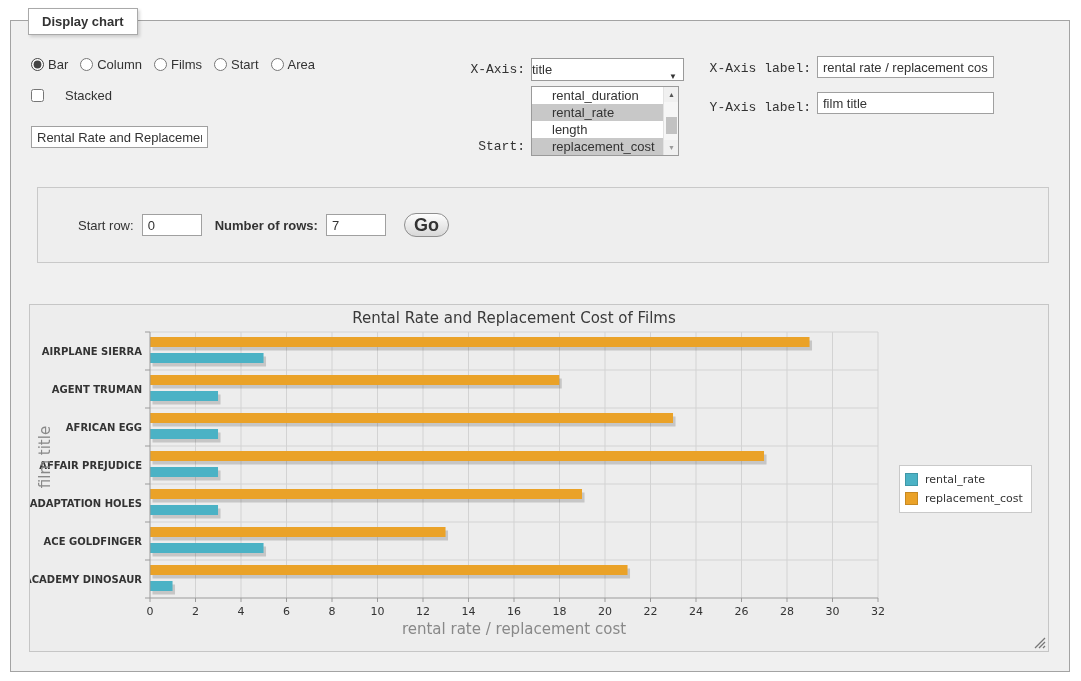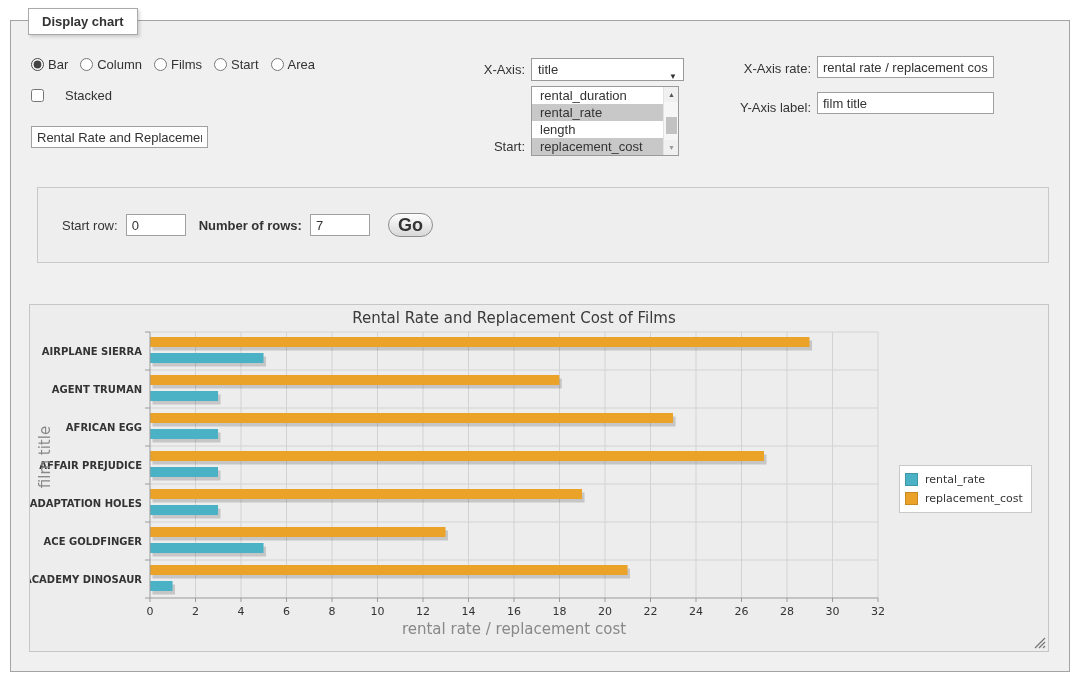--- a/index.html
+++ b/index.html
@@ -21,47 +21,47 @@
   .radio-row .opt { display:flex; align-items:center; gap:4px; margin-right:8px;justify-content:center; }
   .check-row { position:absolute; left:20px; top:67px; display:flex; align-items:center; gap:21px; }
   input[type=radio], input[type=checkbox] { width:13px; height:13px; accent-color:#444; }
 
   input[type=text] {
     border:1px solid #a0a0a0; background:#fff; color:#333; font-family:"Liberation Sans",sans-serif;
     font-size:13px; padding:2px 5px; height:22px;
   }
   .title-input { position:absolute; left:20px; top:105px; width:177px; }
 
-  .form-label { position:absolute; text-align:right; font-size:13px; color:#333; }
+  .form-label { position:absolute; text-align:right; font-size:13px; color:#333;font-family:Liberation Mono, monospace; }
 
   .fake-select {
     position:absolute; left:520px; top:37px; width:153px; height:23px; background:#fff;
-    border:1px solid #9a9a9a; line-height:21px; padding-left:6px; cursor:default;
+    border:1px solid #9a9a9a; line-height:21px; cursor:default;
   }
   .fake-select .arrow { position:absolute; right:6px; top:7px; font-size:8px; color:#333; }
 
   .series-list {
     position:absolute; left:520px; top:65px; width:148px; height:70px; background:#fff;
     border:1px solid #9a9a9a; overflow:hidden;
   }
-  .series-item { height:17px; line-height:17px; padding-left:8px; width:131px; white-space:nowrap; }
+  .series-item { height:17px; line-height:17px; padding-left:20px; width:131px; white-space:nowrap; }
   .series-item.selected { background:#c8c8c8; }
   .sl-scrollbar { position:absolute; right:0; top:0; width:15px; height:100%; background:#f6f6f6; border-left:1px solid #e2e2e2; }
   .sl-btn { position:absolute; left:0; width:15px; height:15px; background:#f0f0f0; color:#555;
             font-size:7px; text-align:center; line-height:15px; }
   .sl-btn.up { top:0; }
   .sl-btn.down { bottom:0; color:#9a9a9a; }
   .sl-thumb { position:absolute; left:2px; top:30px; width:11px; height:17px; background:#c2c2c2; }
 
   .axis-input { position:absolute; width:177px; }
 
   
   .rows-panel {
     position:absolute; left:26px; top:166px; width:1012px; height:76px;
-    background:#eee; border:1px solid #c9c9c9; display:flex; align-items:center; padding-left:24px;
+    background:#eee; border:1px solid #c9c9c9; display:flex; align-items:center; padding-left:40px;
   }
   .rows-panel input { width:60px; margin-left:8px; }
   .rows-panel .lbl2 { margin-left:13px;font-weight:bold; }
   .go-btn {
     margin-left:18px; height:24px; min-width:37px; padding:0 9px; border:1px solid #8e8e8e; border-radius:12px;
     background:linear-gradient(#fdfdfd,#d8d8d8); font-family:"Liberation Sans",sans-serif;
     font-size:18px; font-weight:bold; color:#333; cursor:pointer;
   }
 
   
@@ -138,21 +138,21 @@
     <div class="series-item selected">rental_rate</div>
     <div class="series-item">length</div>
     <div class="series-item selected">replacement_cost</div>
     <div class="sl-scrollbar">
       <div class="sl-btn up">▲</div>
       <div class="sl-thumb"></div>
       <div class="sl-btn down">▼</div>
     </div>
   </div>
 
-  <div class="form-label" style="left:680px; top:40px; width:120px;">X-Axis rate:</div>
+  <div class="form-label" style="left:680px; top:40px; width:120px;">X-Axis label:</div>
   <input type="text" class="axis-input" style="left: 806px; top: 35px;" value="rental rate / replacement cost">
   <div class="form-label" style="left:680px; top:79px; width:120px;">Y-Axis label:</div>
   <input type="text" class="axis-input" style="left: 806px; top: 71px;" value="film title">
 
   <div class="rows-panel">
     <span>Start row:</span>
     <input type="text" value="0" style="">
     <span class="lbl2">Number of rows:</span>
     <input type="text" value="7" style="">
     <button class="go-btn">Go</button>

